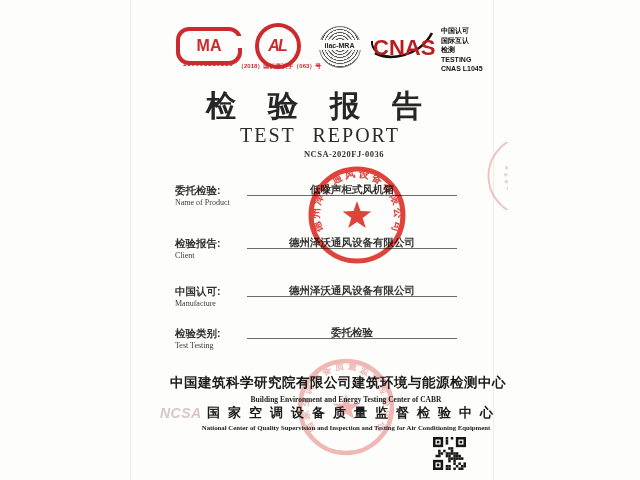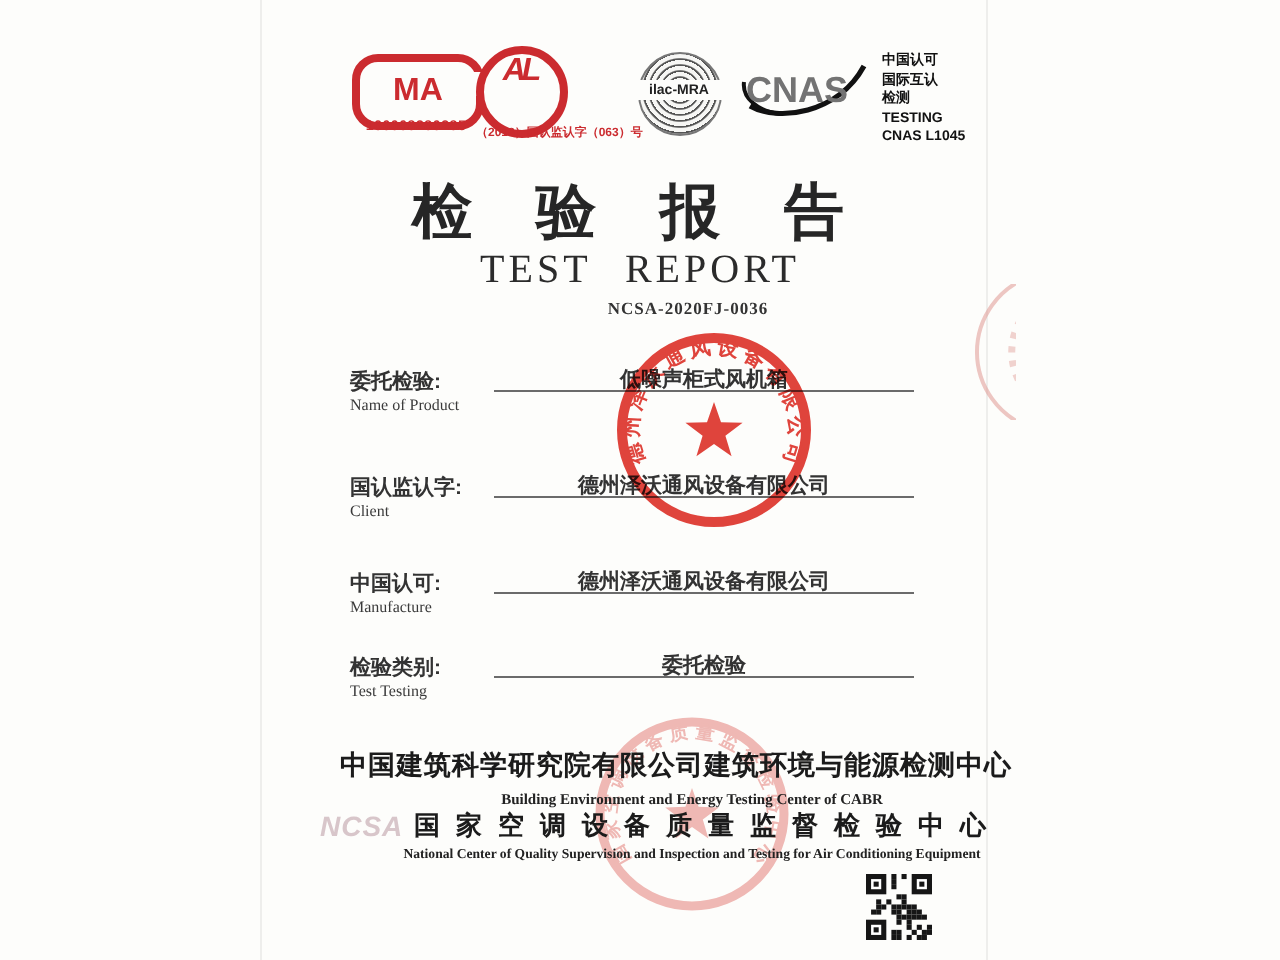--- a/index.html
+++ b/index.html
@@ -11,32 +11,32 @@
   }
   .abs{position:absolute;}
   
   .page-edge{position:absolute;top:0;bottom:0;width:1px;background:rgba(0,0,0,0.06);}
   
   .cma-box{left:176px;top:27px;width:58px;height:30px;border:4px solid #cb2b2f;border-radius:13px;
     display:flex;align-items:center;justify-content:center;}
   .cma-box .letters{color:#cb2b2f;font-weight:bold;font-size:16px;letter-spacing:0;}
   .cma-gap{left:236px;top:36px;width:6px;height:12px;background:#fdfdfb;}
   .cma-number{left:170px;top:60px;width:76px;text-align:center;color:#cb2b2f;font-size:7px;font-weight:bold;letter-spacing:.3px;}
-  .cal-circle{left:238px;top:23px;width:38px;height:38px;border:4px solid #cb2b2f;border-radius:50%;
-    display:flex;align-items:flex-start;justify-content:center;}
+  .cal-circle{left:255px;top:23px;width:38px;height:38px;border:4px solid #cb2b2f;border-radius:50%;
+    display:flex;align-items:center;justify-content:center;}
   .cal-circle .letters{color:#cb2b2f;font-weight:bold;font-style:italic;font-size:16px;letter-spacing:-2px;transform:translateX(-1px);}
   .cal-caption{left:238px;top:62px;width:80px;text-align:center;color:#cb2b2f;font-size:6px;font-weight:bold;white-space:nowrap;}
   .ilac-circle{left:319px;top:26px;width:40px;height:40px;border-radius:50%;
     background:repeating-radial-gradient(circle at 50% 45%, #555 0 0.6px, #f6f6f4 1.2px 3px);
     border:1px solid #777;}
   .ilac-band{left:316px;top:40px;width:47px;height:10px;background:#fdfdfb;
     display:flex;align-items:center;justify-content:center;}
   .ilac-band span{font-size:7px;font-weight:bold;color:#222;letter-spacing:0;}
   .cnas-wrap{left:369px;top:27px;width:66px;height:36px;}
-  .cnas-wrap .cnas-text{position:absolute;left:4px;top:8px;font-size:18px;font-weight:800;color:#737373;letter-spacing:0;}
+  .cnas-wrap .cnas-text{position:absolute;left:4px;top:8px;font-size:22px;font-weight:800;color:#b91c1c;letter-spacing:0;}
   .accred{left:441px;top:26px;font-size:7px;font-weight:bold;line-height:9.5px;color:#111;}
   
   .title-cn{left:0;top:86px;width:640px;text-align:center;font-size:30px;font-weight:700;color:#262626;
     letter-spacing:32px;padding-left:20px;box-sizing:border-box;}
   .title-en{left:0;top:124px;width:640px;text-align:center;font-family:"Liberation Serif",serif;
     font-size:20px;color:#2b2b2b;letter-spacing:2px;word-spacing:10px;}
   .report-no{left:0;top:149px;width:640px;text-align:center;font-family:"Liberation Serif",serif;
     font-size:8.5px;font-weight:bold;color:#333;letter-spacing:.5px;margin-left:24px;}
   
   .frow{position:absolute;left:0;top:0;width:640px;}
@@ -101,21 +101,21 @@
 <div class="abs report-no">NCSA-2020FJ-0036</div>
 
 <div class="frow">
   <div class="flabel-cn" style="top:184px;">委托检验:</div>
   <div class="flabel-en" style="top:198px;">Name of Product</div>
   <div class="fvalue" style="top:183px;">低噪声柜式风机箱</div>
   <div class="fline" style="top:195px;"></div>
 </div>
 
 <div class="frow">
-  <div class="flabel-cn" style="top:237px;">国认监认字:</div>
+  <div class="flabel-cn" style="top:237px;">检验报告:</div>
   <div class="flabel-en" style="top:251px;">Client</div>
   <div class="fvalue" style="top:236px;">德州泽沃通风设备有限公司</div>
   <div class="fline" style="top:248px;"></div>
 </div>
 
 <div class="frow">
   <div class="flabel-cn" style="top:285px;">中国认可:</div>
   <div class="flabel-en" style="top:299px;">Manufacture</div>
   <div class="fvalue" style="top:284px;">德州泽沃通风设备有限公司</div>
   <div class="fline" style="top:296px;"></div>

